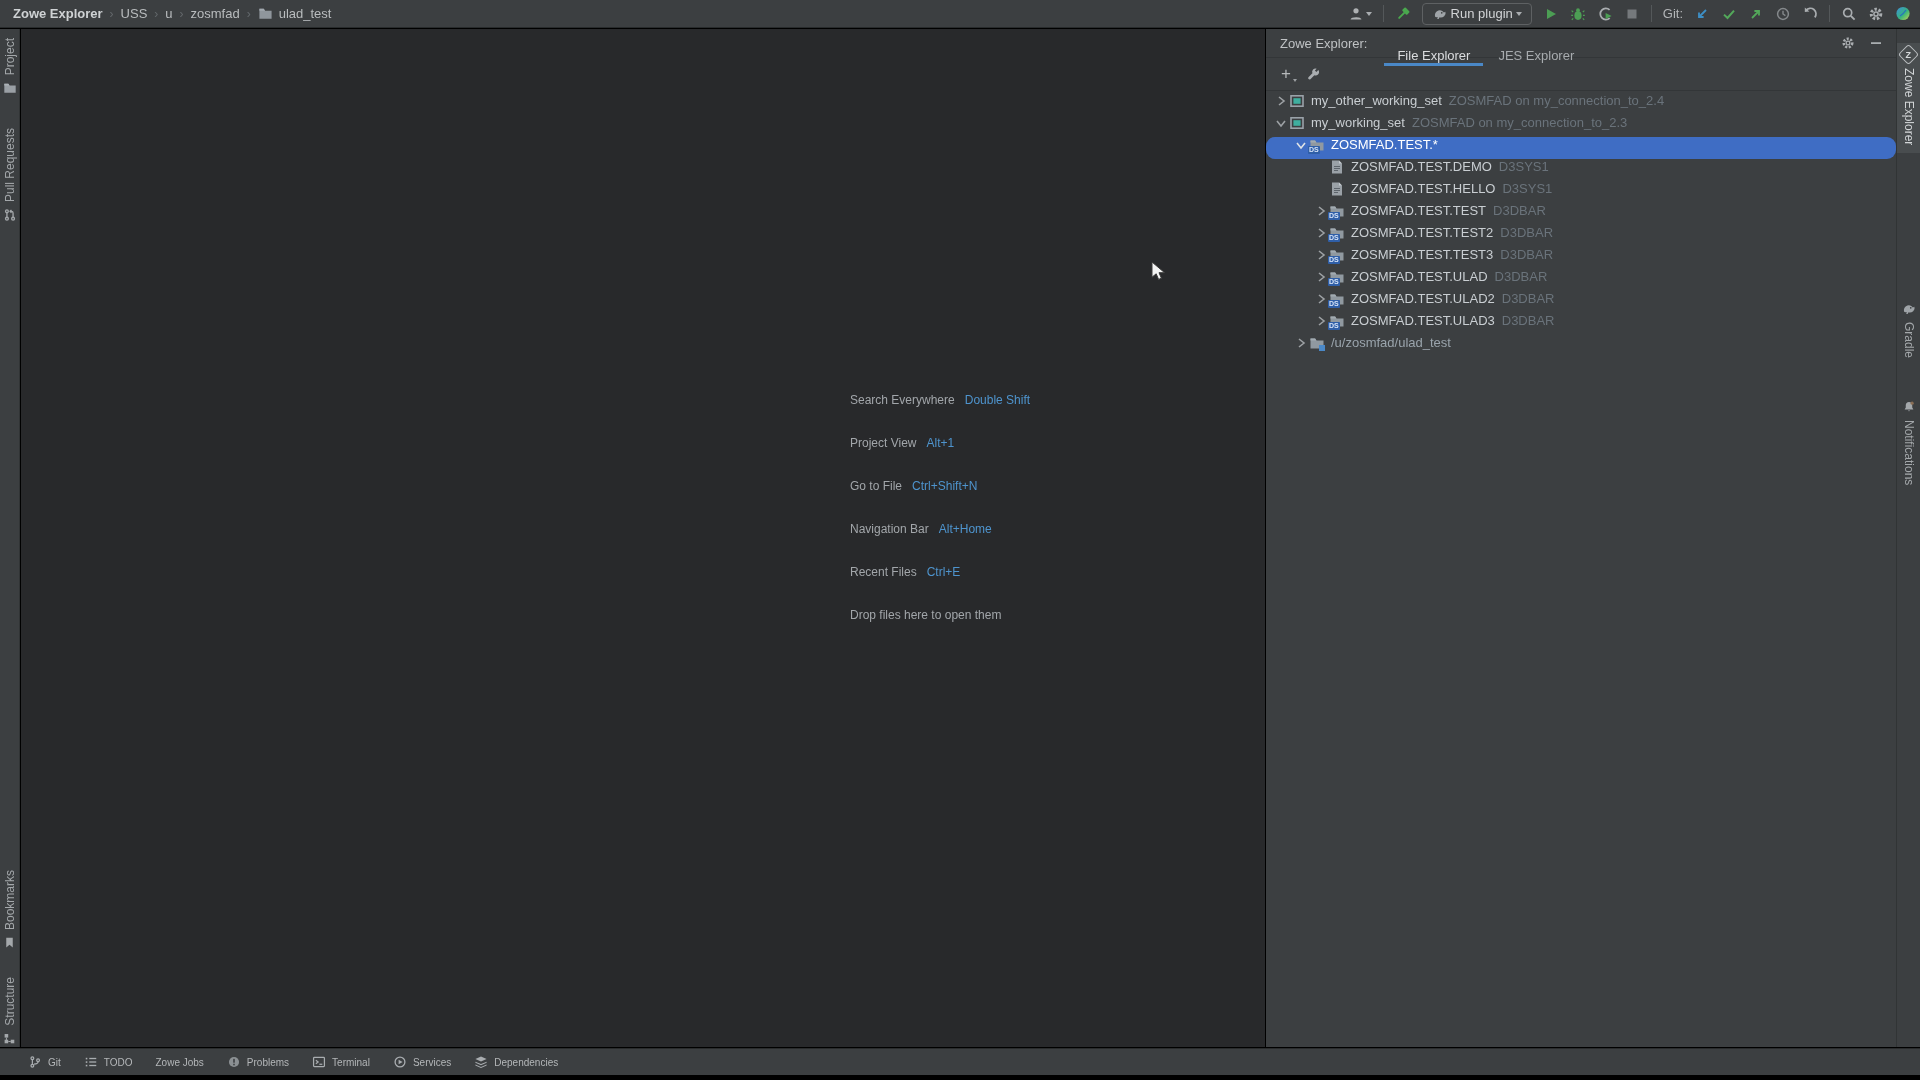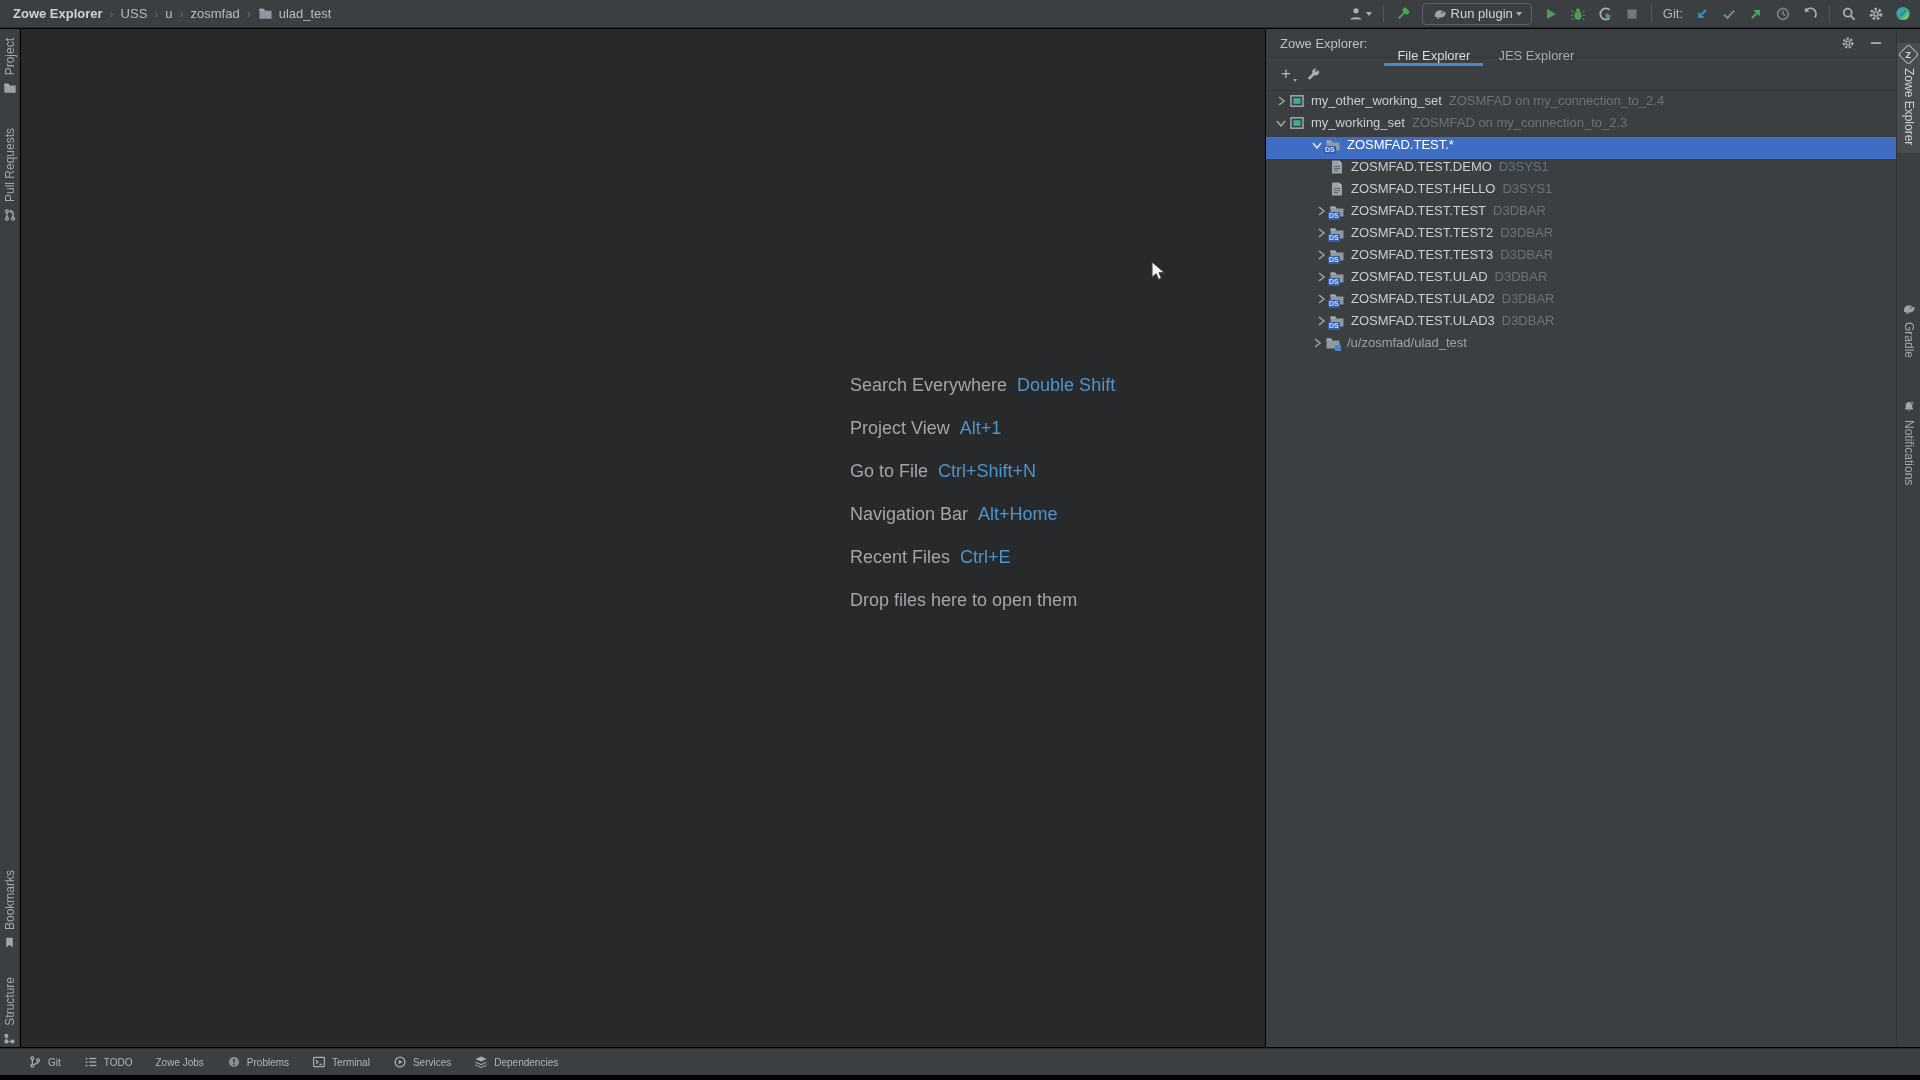--- a/index.html
+++ b/index.html
@@ -49,21 +49,21 @@
   .stripe-item { position:absolute; left:0; width:100%; display:flex; flex-direction:column; align-items:center; gap:6px; }
   .stripe-item-r { position:absolute; left:0; width:100%; display:flex; flex-direction:column; align-items:center; gap:6px; }
   .stripe-active { background:#494d4f; border-radius:0; padding:4px 0 8px 0; }
 
   
   .editor {
     position:absolute; left:21px; top:29px; width:1244px; height:1018px;
     background:#28292b;
   }
   .hints { position:absolute; left:850px; top:364px; }
-  .hint-row { height:43px; display:flex; align-items:center; font-size:18px; color:#a2a6aa; }
+  .hint-row { height:43px; display:flex; align-items:flex-end; font-size:12px; color:#a2a6aa; }
   .hint-key { color:#4e94ce; margin-left:10px; }
   .cursor { position:absolute; left:1151px; top:261px; z-index:50; }
 
   
   .panel {
     position:absolute; left:1266px; top:29px; width:630px; height:1018px;
     background:#3c3f41;
   }
   .panel-header {
     height:29px; display:flex; align-items:center; padding-left:14px;
@@ -89,21 +89,21 @@
   .dim-label { color:#9aa4ac; }
   .chev { width:17px; height:16px; flex:0 0 17px; display:flex; align-items:center; justify-content:center; }
   .chev-spacer { width:17px; flex:0 0 17px; }
   .t-icon { width:16px; height:16px; flex:0 0 16px; margin-right:6px; position:relative; }
   .ds-badge {
     position:absolute; left:-1px; bottom:-1px;
     background:#2f5fa8; color:#d6e4f8; font-size:7px; font-weight:bold;
     line-height:8px; padding:0 1px; border-radius:1px; letter-spacing:0;
   }
   .uss-badge { position:absolute; right:0px; bottom:0px; width:6px; height:6px; background:#4a88c7; }
-  .ind-0 { padding-left:6px; } .ind-1 { padding-left:42px; } .ind-2 { padding-left:46px; }
+  .ind-0 { padding-left:6px; } .ind-1 { padding-left:26px;border-radius:9px; } .ind-2 { padding-left:46px; }
 
   
   .bottombar {
     position:absolute; left:0; top:1048px; width:1920px; height:27px;
     background:#3c3f41; border-top:1px solid #2a2c2d;
     display:flex; align-items:center; gap:23px; padding-left:28px;
     font-size:10px; color:#b4b7b9;
   }
   .bb-item { display:flex; align-items:center; gap:6px; }
 

